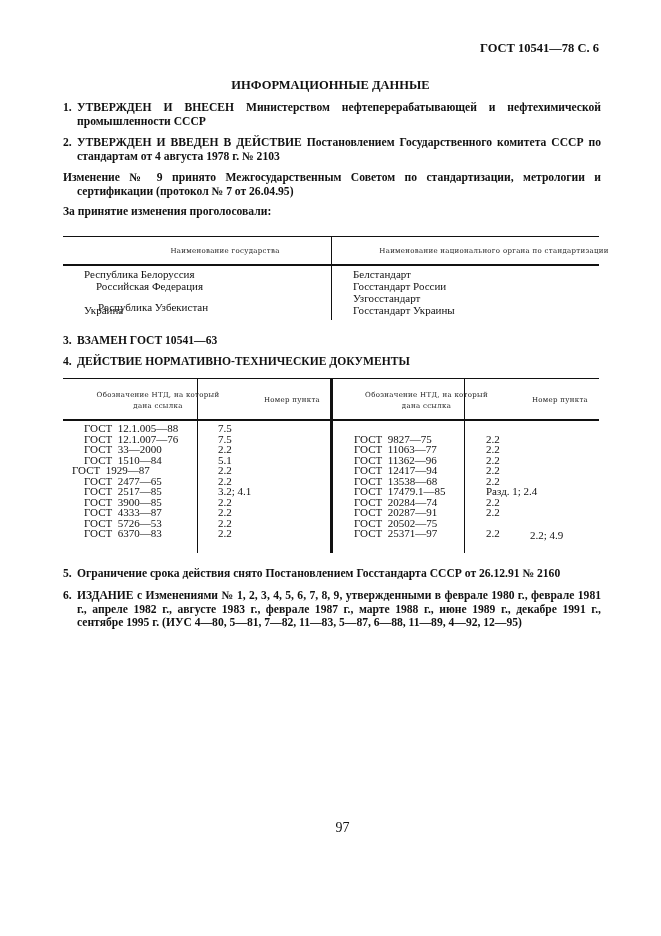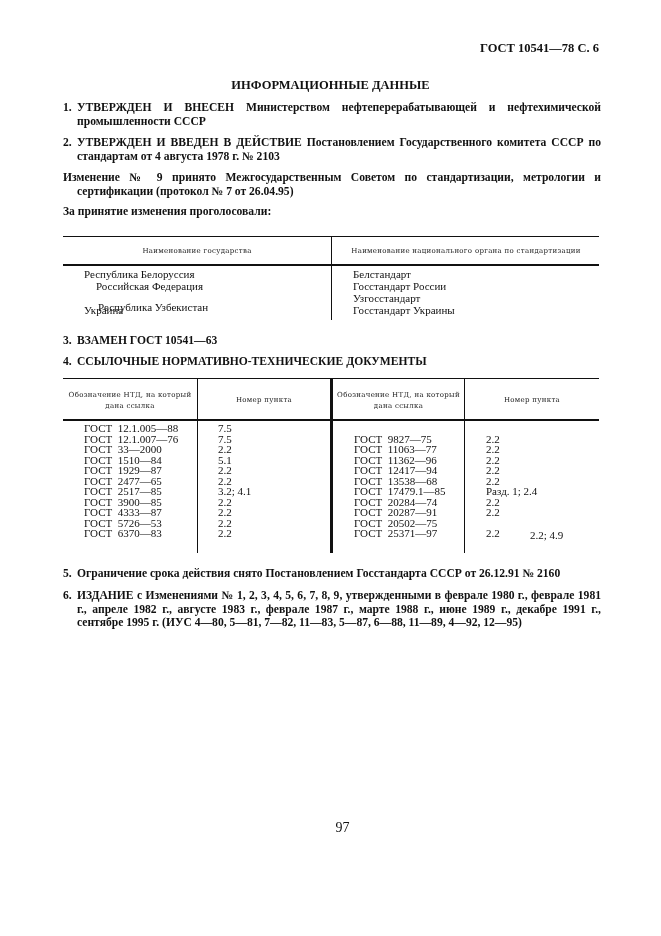--- a/index.html
+++ b/index.html
@@ -11,21 +11,21 @@
   .para { left: 63px; width: 538px; font-size: 11.6px; font-weight: bold; line-height: 13.5px; text-align: justify; }
   .para .num { position: absolute; left: 0; }
   .para .txt { display: block; padding-left: 14px; }
   .para.hang .txt { padding-left: 14px; text-indent: -14px; }
 
   .hr-thin { position: absolute; height: 1px; background: #111; }
   .hr-thick { position: absolute; height: 2px; background: #111; }
   .vr { position: absolute; width: 1px; background: #111; }
   .vr-thick { position: absolute; width: 3px; background: #111; }
 
-  .th { position: absolute; font-family: "DejaVu Serif", serif; font-size: 7px; letter-spacing: 0.3px; color: #222; text-align: center; line-height: 11px; }
+  .th { position: absolute; font-family: "DejaVu Serif", serif; font-size: 7px; letter-spacing: 0.3px; color: #222; text-align: center; line-height: 11px; margin-left: 28px; }
   .cell { position: absolute; font-size: 11px; line-height: 10.3px; white-space: pre; }
   .footer { top: 820px; left: 12px; width: 661px; text-align: center; font-size: 14px; }
 </style>
 </head>
 <body>
 
 <div class="abs header">ГОСТ 10541—78 С. 6</div>
 <div class="abs title">ИНФОРМАЦИОННЫЕ ДАННЫЕ</div>
 
 <div class="abs para" style="top:101px;">
@@ -63,21 +63,21 @@
   <div class="cell" style="top:305px; left:353px;text-align:right;">Госстандарт Украины</div>
 </div>
 
 <div class="abs para" style="top:334px;">
   <span class="num">3.</span>
   <span class="txt">ВЗАМЕН ГОСТ 10541—63</span>
 </div>
 
 <div class="abs para" style="top:355px;">
   <span class="num">4.</span>
-  <span class="txt">ССЫЛОЧНЫЕ НОРМАТИВНО-ТЕХНИЧЕСКИЕ ДОКУМЕНТЫ</span>
+  <span class="txt">ДЕЙСТВИЕ НОРМАТИВНО-ТЕХНИЧЕСКИЕ ДОКУМЕНТЫ</span>
 </div>
 
 <div>
   <div class="hr-thin" style="top:378px; left:63px; width:536px;"></div>
   <div class="vr" style="top:378px; left:197px; height:175px;"></div>
   <div class="vr-thick" style="top:378px; left:330px; height:175px;"></div>
   <div class="vr" style="top:378px; left:464px; height:175px;"></div>
 
   <div class="th" style="top:390px; left:63px; width:134px;">Обозначение НТД, на который дана ссылка</div>
   <div class="th" style="top:395px; left:198px; width:132px;">Номер пункта</div>
@@ -102,21 +102,21 @@
 <div class="abs footer">97</div>
 
 <div class="cell" style="top: 423px; left: 84px;">ГОСТ  12.1.005—88</div>
 <div class="cell" style="top: 423px; left: 218px;">7.5</div>
 <div class="cell" style="top: 433.5px; left: 84px;">ГОСТ  12.1.007—76</div>
 <div class="cell" style="top: 433.5px; left: 218px;">7.5</div>
 <div class="cell" style="top: 444px; left: 84px;">ГОСТ  33—2000</div>
 <div class="cell" style="top: 444px; left: 218px;">2.2</div>
 <div class="cell" style="top: 454.5px; left: 84px;">ГОСТ  1510—84</div>
 <div class="cell" style="top: 454.5px; left: 218px;">5.1</div>
-<div class="cell" style="top: 465px; left: 84px;">ГОСТ  1929—87</div>
+<div class="cell" style="top: 465px; left: 72px;">ГОСТ  1929—87</div>
 <div class="cell" style="top: 465px; left: 218px;">2.2</div>
 <div class="cell" style="top: 475.5px; left: 84px;">ГОСТ  2477—65</div>
 <div class="cell" style="top: 475.5px; left: 218px;">2.2</div>
 <div class="cell" style="top: 486px; left: 84px;">ГОСТ  2517—85</div>
 <div class="cell" style="top: 486px; left: 218px;">3.2; 4.1</div>
 <div class="cell" style="top: 496.5px; left: 84px;">ГОСТ  3900—85</div>
 <div class="cell" style="top: 496.5px; left: 218px;">2.2</div>
 <div class="cell" style="top: 507px; left: 84px;">ГОСТ  4333—87</div>
 <div class="cell" style="top: 507px; left: 218px;">2.2</div>
 <div class="cell" style="top: 517.5px; left: 84px;">ГОСТ  5726—53</div>

